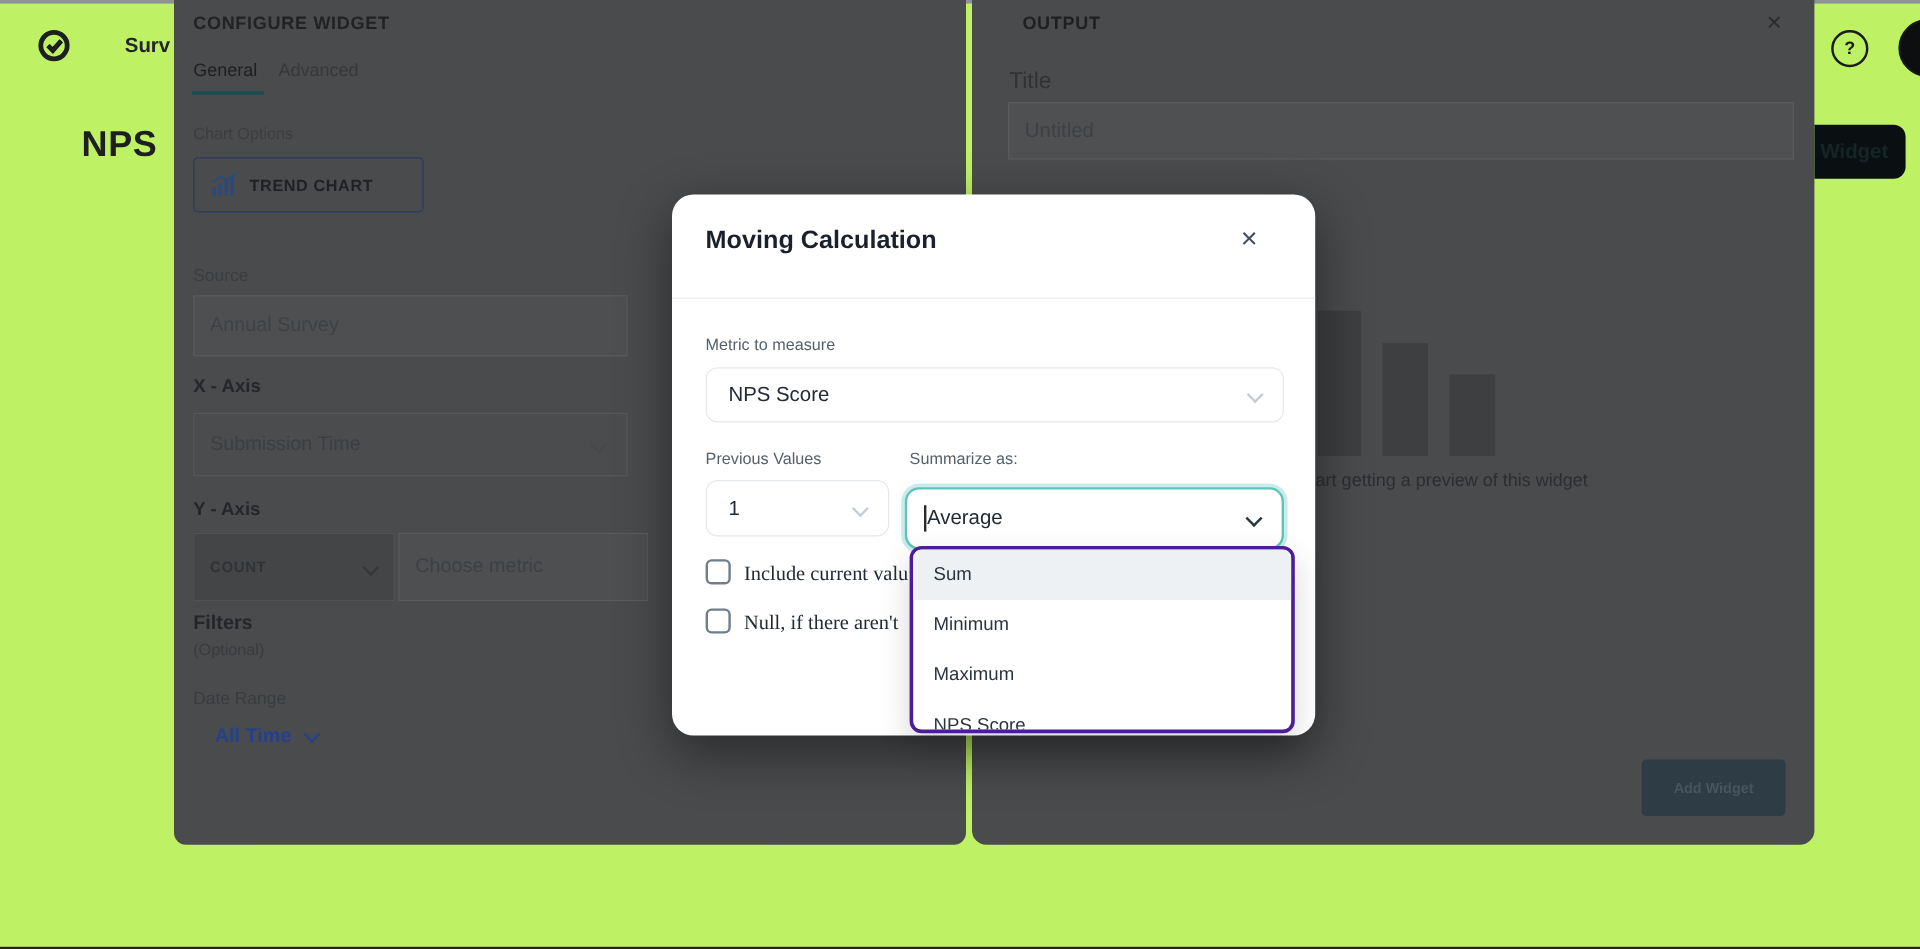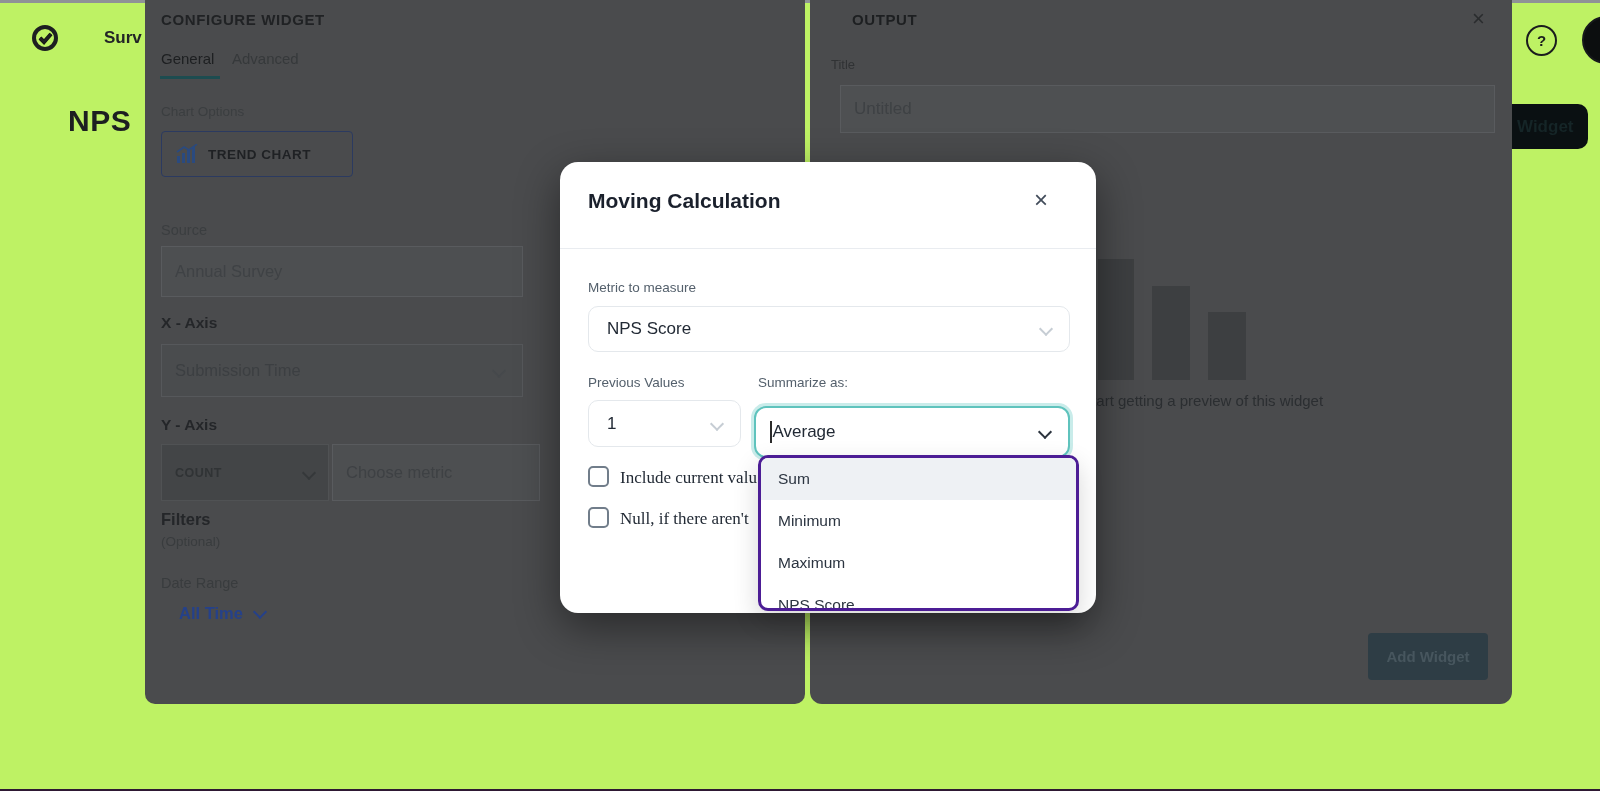--- a/index.html
+++ b/index.html
@@ -21,21 +21,21 @@
   .dim-field{background:#4d4f51;border:1px solid #595b5e;color:#3f4245;
       font-size:16.5px;display:flex;align-items:center;padding-left:13px;box-sizing:border-box;}
   .chev{display:inline-block;width:8px;height:8px;border-right:2px solid;border-bottom:2px solid;
       transform:rotate(45deg);}
   .tab{font-size:15px;}
   .trend-btn{left:16px;top:131px;width:192px;height:46px;border:1.5px solid #2b3a60;border-radius:4px;
       display:flex;align-items:center;box-sizing:border-box;cursor:pointer;}
   .trend-btn span.t{font-size:13.5px;font-weight:700;color:#1f2124;letter-spacing:.5px;margin-left:10px;}
   .bar{background:#3d3f41;}
   .addw{left:558px;top:633px;width:120px;height:47px;background:#2e3d45;border-radius:4px;
-      display:flex;align-items:center;justify-content:center;font-size:15px;font-weight:700;color:#47565e;}
+      display:flex;align-items:center;justify-content:center;font-size:12px;font-weight:700;color:#47565e;}
   .peek{left:1512px;top:104px;width:76px;height:45px;background:#0a1012;border-radius:0 10px 10px 0;
       display:flex;align-items:center;font-size:17px;font-weight:700;color:#152527;padding-left:5px;box-sizing:border-box;}
   .help{left:1526px;top:25px;width:27px;height:27px;border:2.5px solid #1a1c1d;border-radius:50%;
       color:#1a1c1d;font-size:15px;font-weight:700;display:flex;align-items:center;justify-content:center;}
   .avatar{left:1582px;top:16px;width:44px;height:44px;border-radius:50%;background:#0c0e0f;border:2px solid #17191b;}
   .xclose-dim{font-size:22px;color:#2a2c2e;line-height:1;cursor:pointer;}
   
   .modal{left:560px;top:162px;width:536px;height:451px;background:#ffffff;border-radius:18px;
       box-shadow:0 14px 44px rgba(0,0,0,.45);z-index:10;}
   .m-title{left:28px;top:27px;font-size:21px;font-weight:700;color:#1a202c;}
@@ -117,21 +117,21 @@
     <div class="abs" style="left:16px;top:604px;display:flex;align-items:center;cursor:pointer;">
       <span style="font-size:16.5px;font-weight:700;color:#25418a;margin-left:18px;">All Time</span>
       <span class="chev" style="color:#25418a;margin-left:12px;margin-top:-3px;"></span>
     </div>
   </div>
 
   <div class="abs panel panel-r">
     <div class="abs dim-h" style="left:28px;top:11px;color:#1d1f21;margin-left:14px;">OUTPUT</div>
     <div class="abs xclose-dim" style="left:662px;top:8px;">×</div>
 
-    <div class="abs dim-lbl" style="left:21px;top:57px;font-size:13px;color:#303234;">Title</div>
+    <div class="abs dim-lbl" style="left:31px;top:57px;font-size:19px;color:#303234;">Title</div>
     <div class="abs dim-field" style="left:30px;top:85px;width:655px;height:48px;background:#4e5052;border-color:#595b5e;font-size:17px;color:#3e4144;">Untitled</div>
 
     <div class="abs bar" style="left:288px;top:259px;width:36px;height:121px;"></div>
     <div class="abs bar" style="left:342px;top:286px;width:38px;height:94px;"></div>
     <div class="abs bar" style="left:398px;top:312px;width:38px;height:68px;"></div>
 
     <div class="abs" style="left:258px;top:392px;font-size:15px;color:#2b2e31;white-space:nowrap;">to start getting a preview of this widget</div>
 
     <div class="abs addw">Add Widget</div>
   </div>

